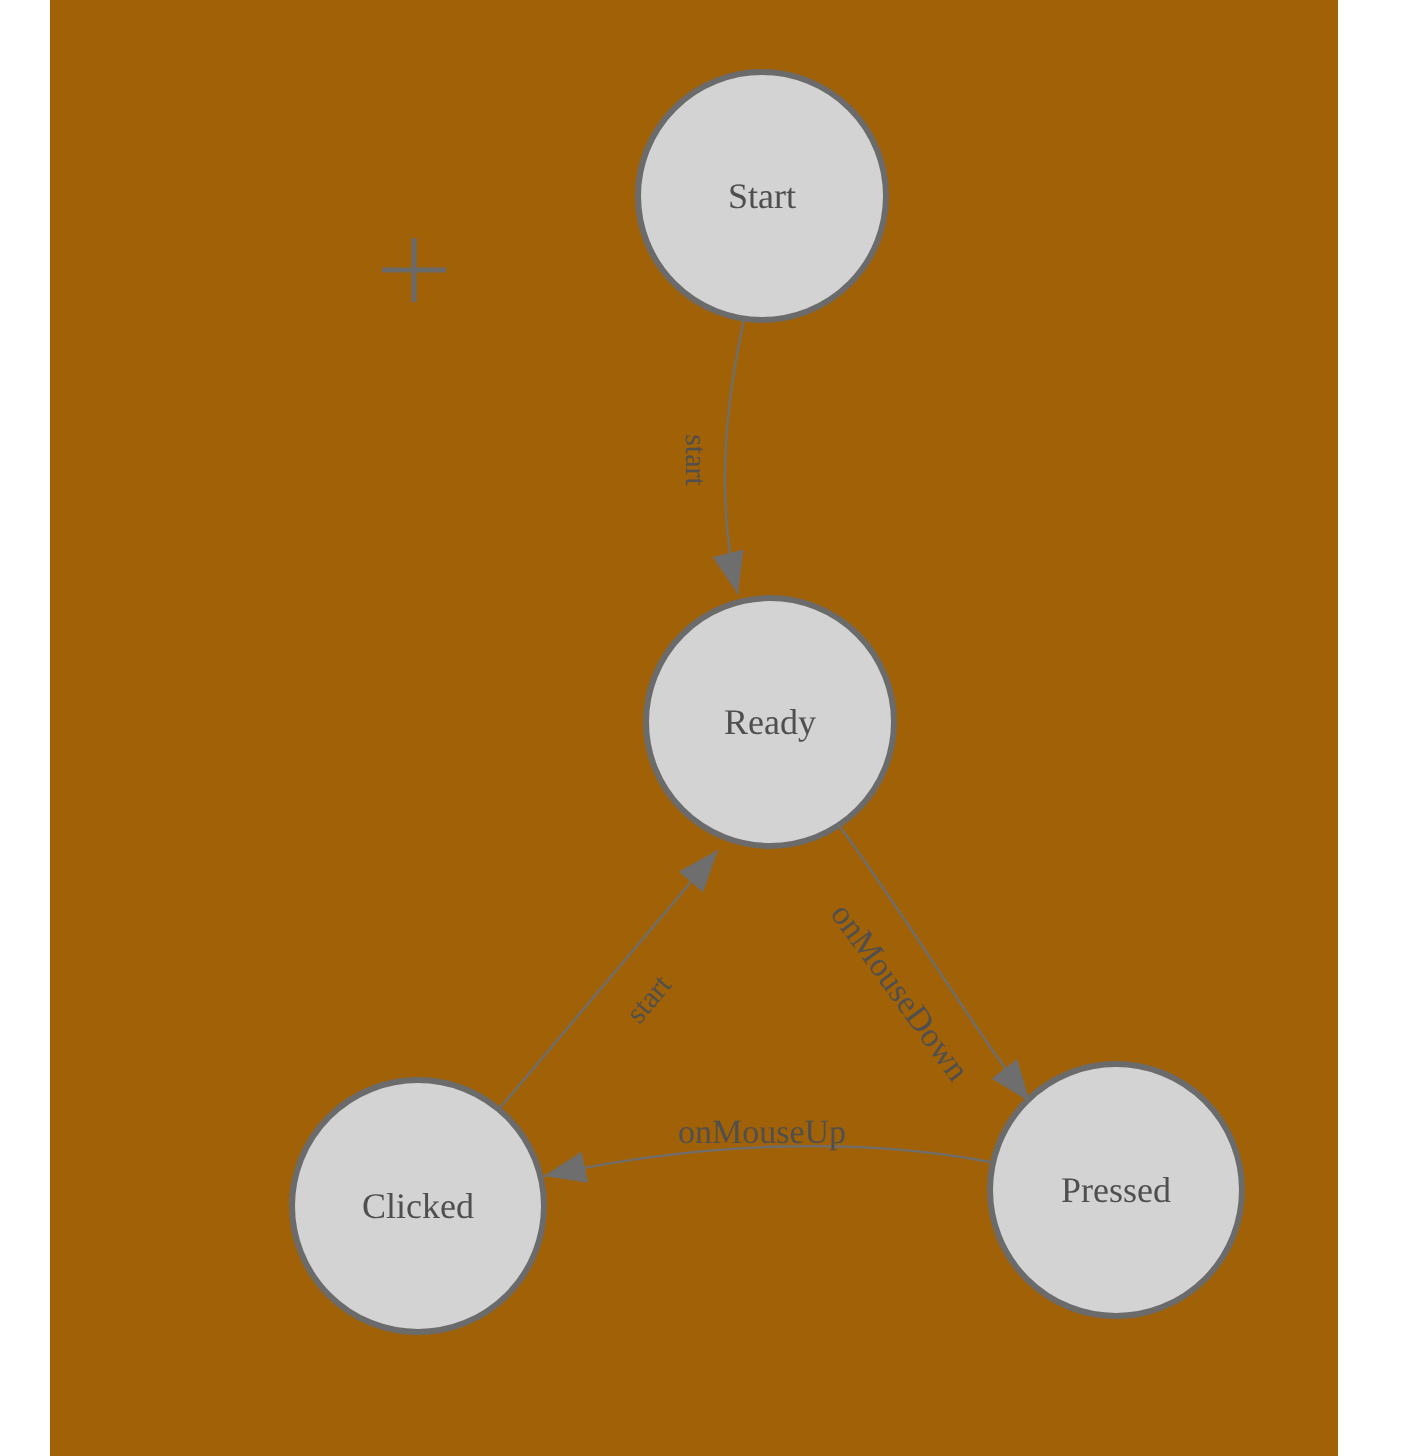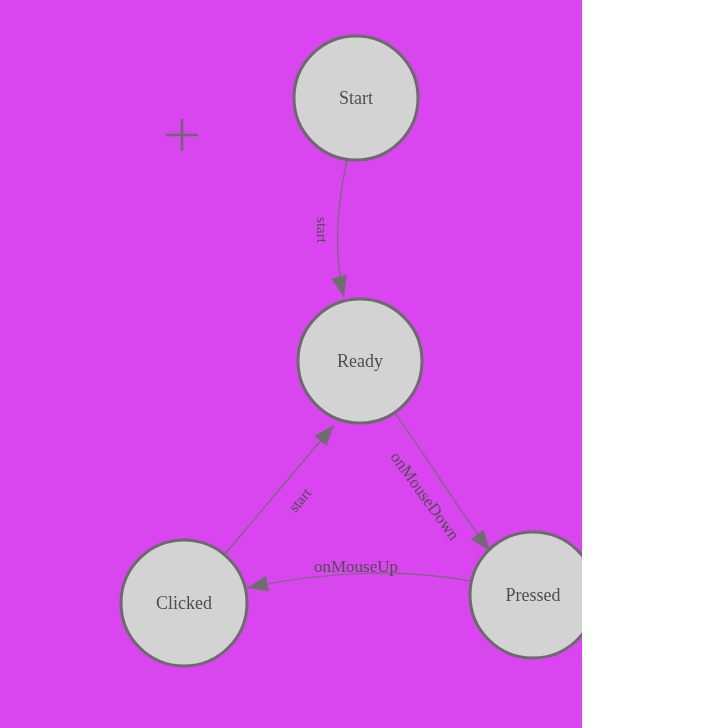--- a/index.html
+++ b/index.html
@@ -2,25 +2,26 @@
 <html><head>
 <meta charset="utf-8">
 <style>
   html, body {
     margin: 0;
     padding: 0;
     background: #ffffff;
   }
   .canvas {
     position: relative;
-    width: 582px;
+    width: 644px;
     height: 728px;
-    background: #d946ef;
+    background: #a16207;
     overflow: hidden;
     font-family: "Liberation Serif", "DejaVu Serif", serif;
+    margin-left: 25px;
   }
   svg {
     display: block;
   }
   text {
     user-select: none;
   }
   .node-label {
     font-size: 18px;
   }

